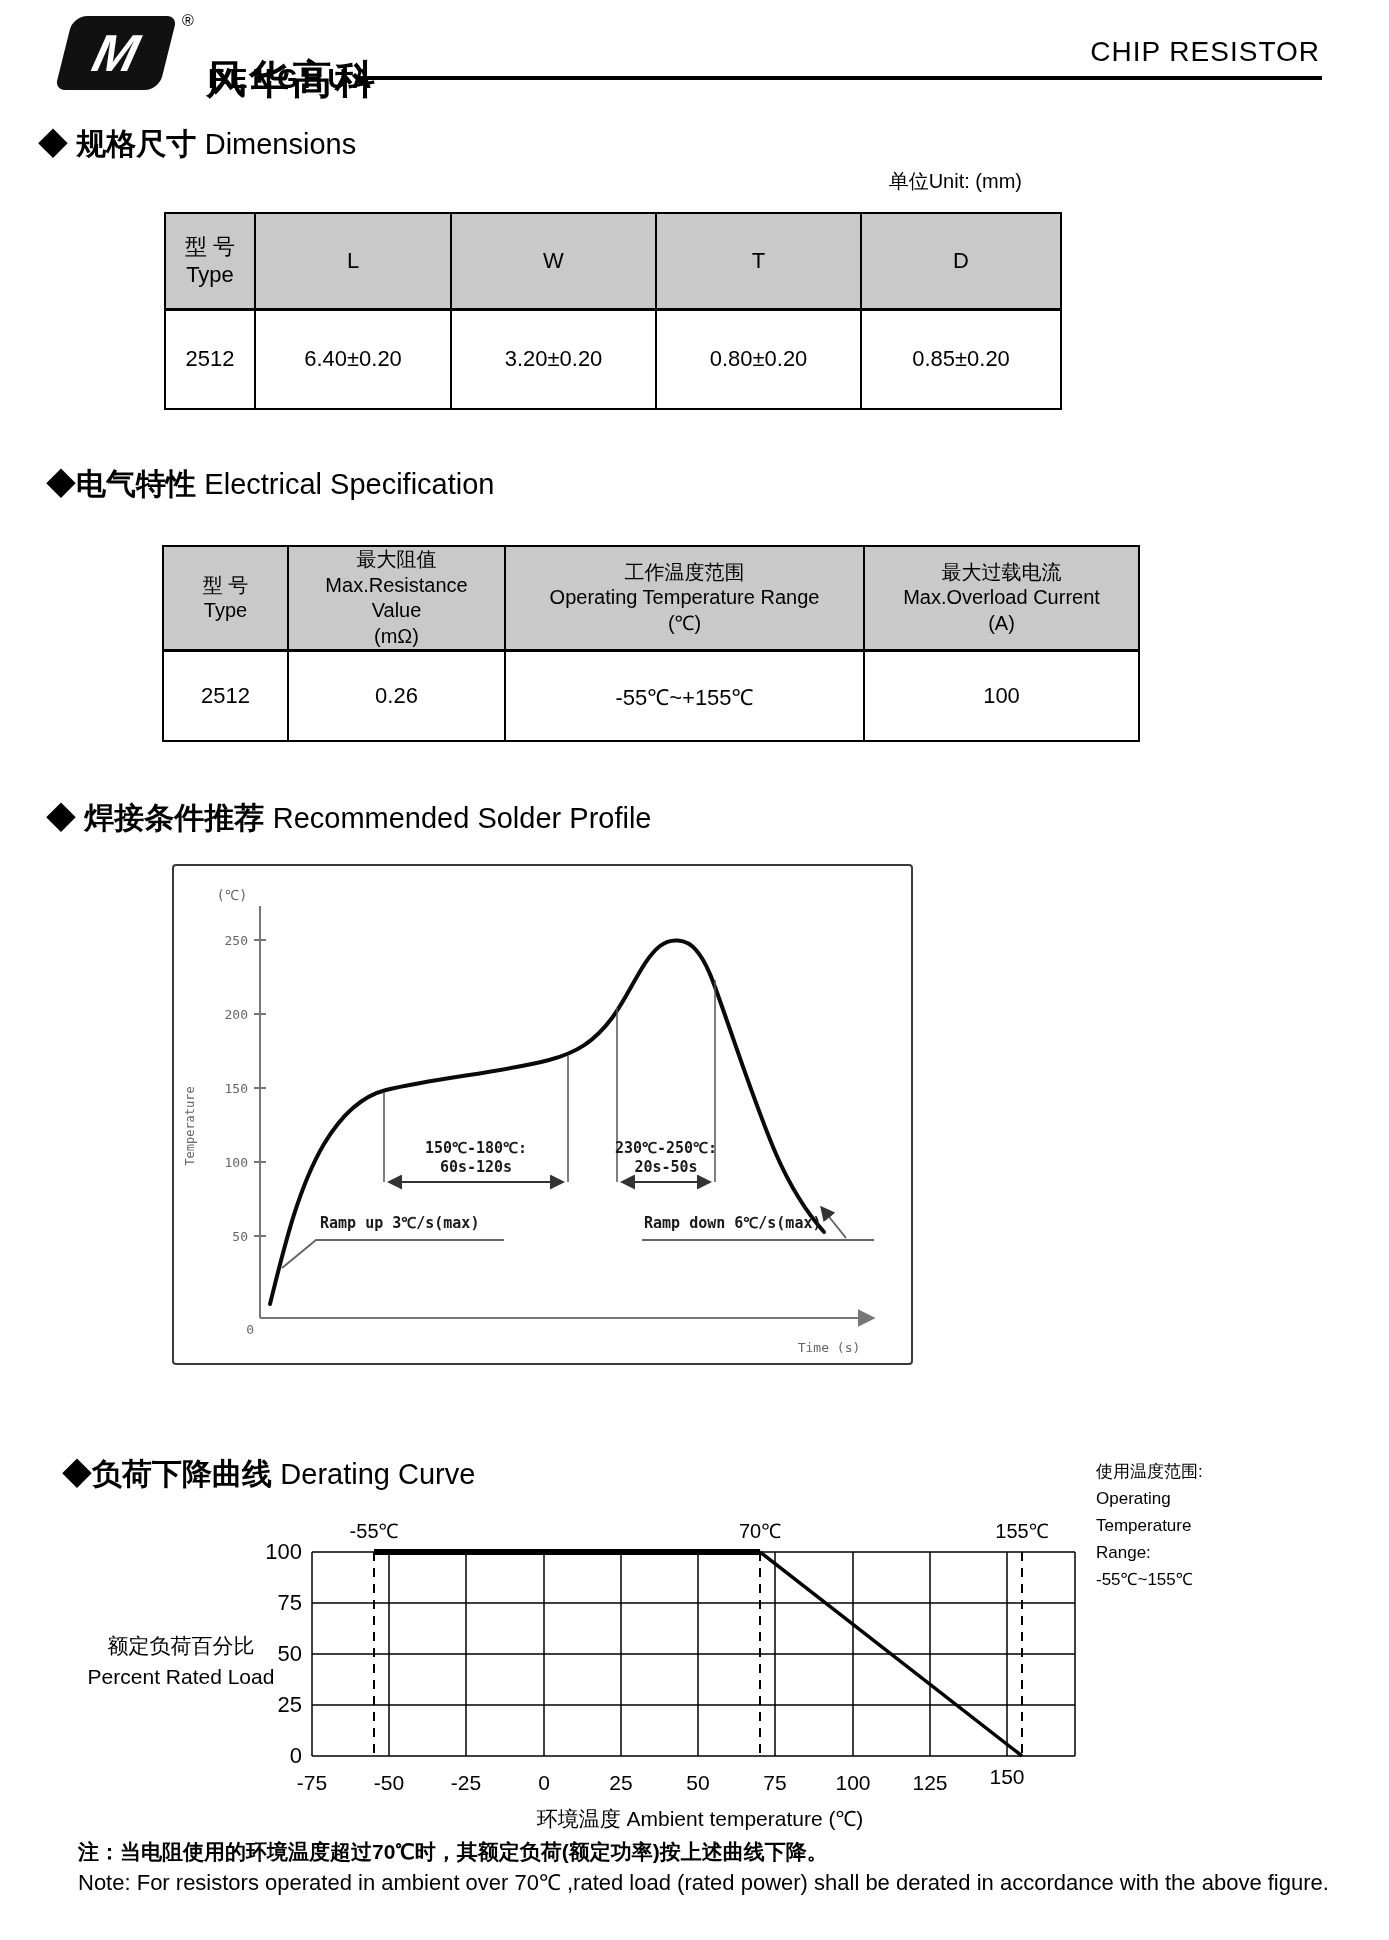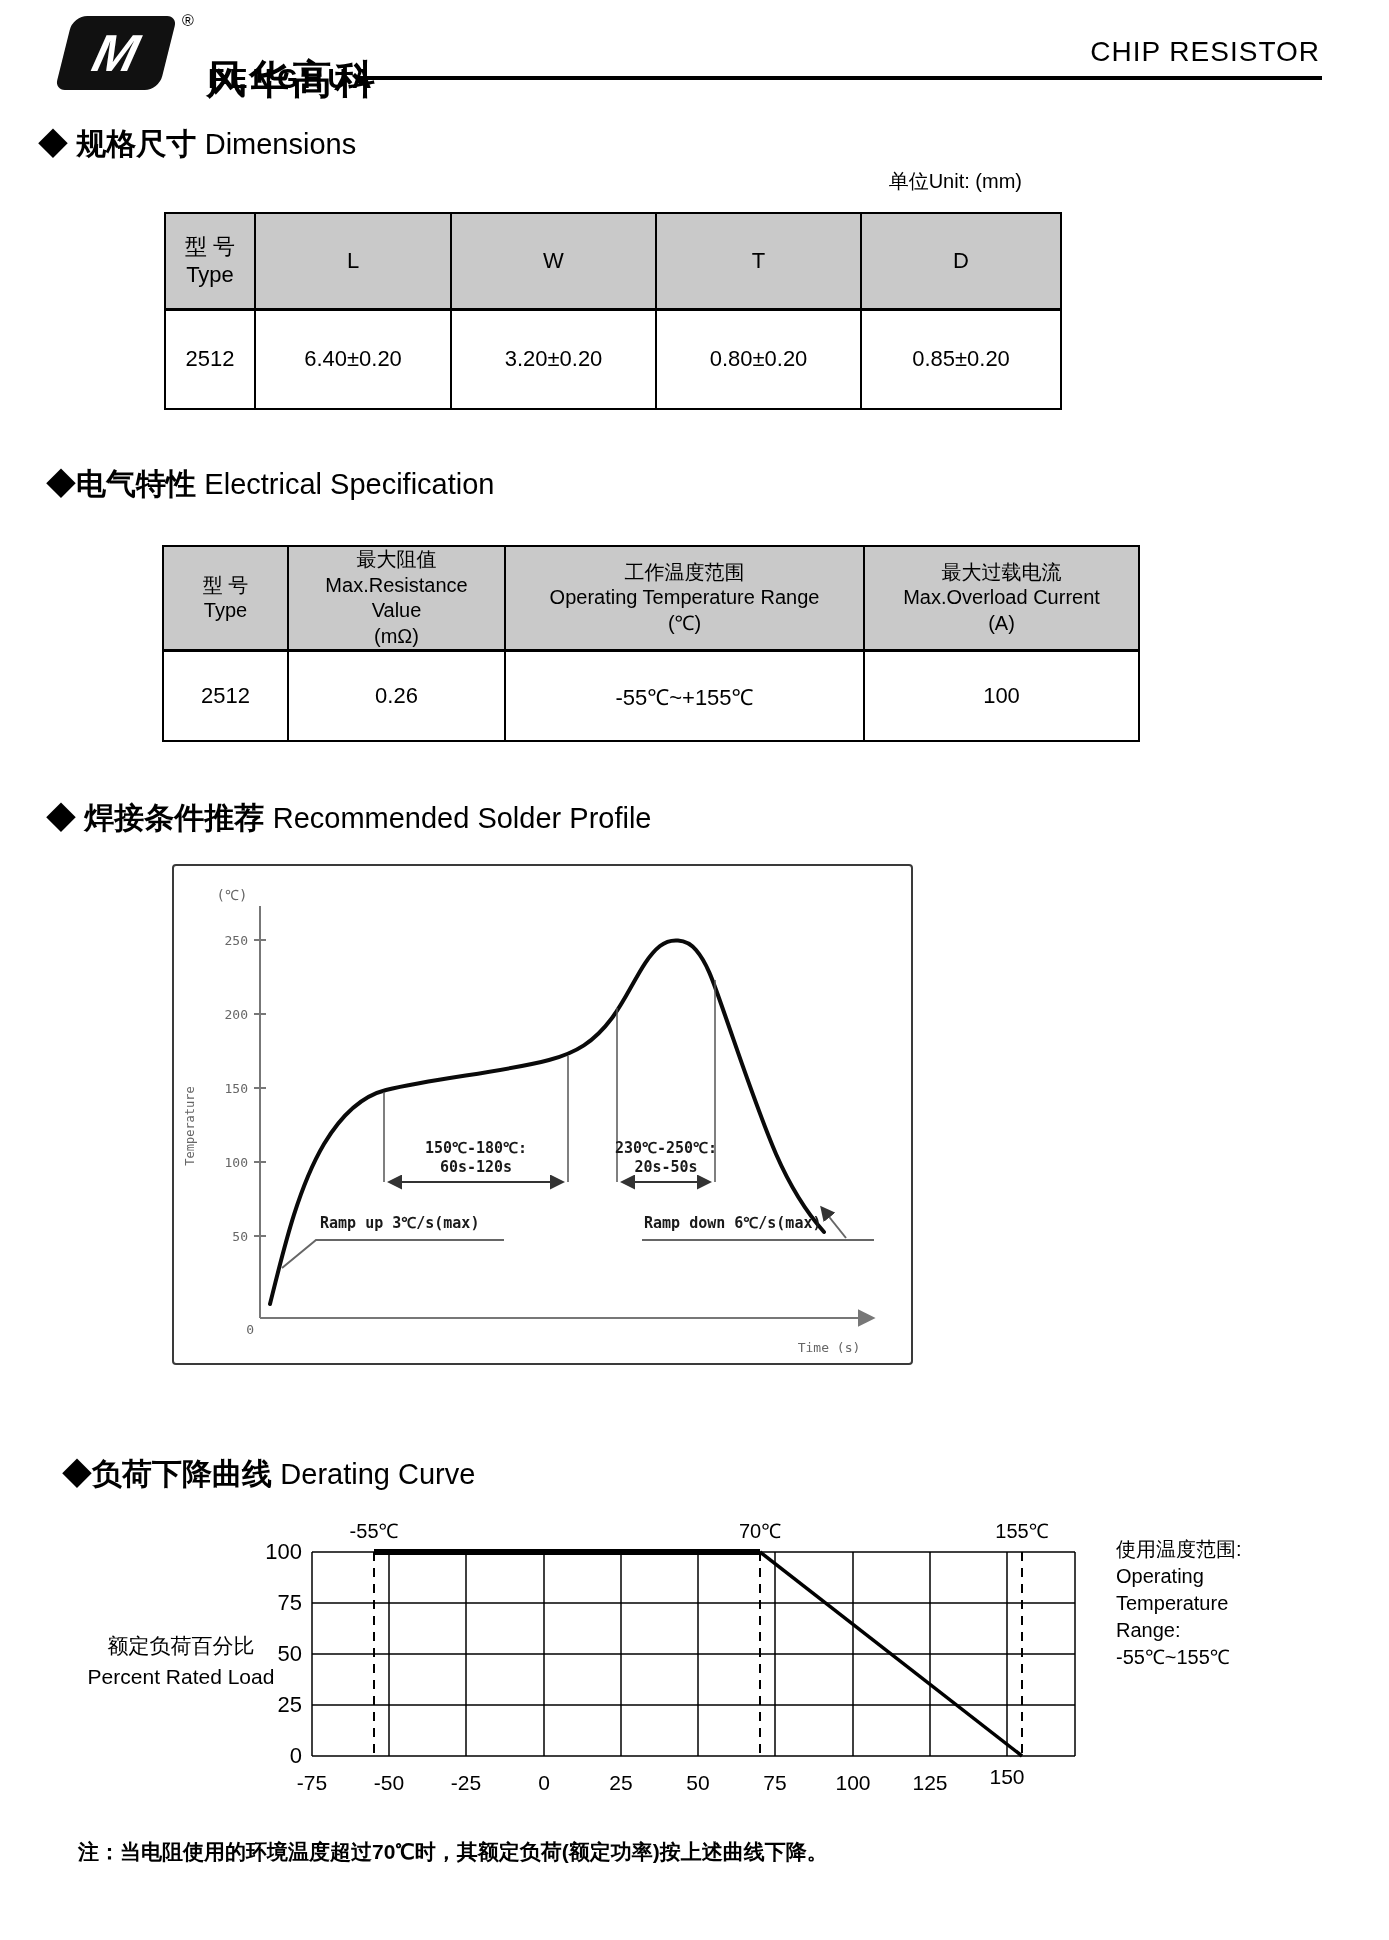--- a/index.html
+++ b/index.html
@@ -29,21 +29,21 @@
       font-size:22px;font-weight:normal;padding:0 4px;}
   table.spec thead tr{background:#c9c9c9;}
   table.spec thead th{border-bottom:3px solid #000;}
   .pre{white-space:pre-line;line-height:1.28;}
   .elec thead th{font-size:20px;}
   
   .solder-box{position:absolute;left:172px;top:864px;width:737px;height:497px;
               border:2px solid #3a3a3a;border-radius:4px;background:#fff;}
   
   .derate-ylab{position:absolute;left:42px;top:1630px;width:278px;text-align:center;font-size:21px;line-height:31px;}
-  .derate-side{position:absolute;left:1096px;top:1536px;font-size:20px;line-height:27px;margin-left:20px;}
+  .derate-side{position:absolute;left:1096px;top:1458px;font-size:17px;line-height:27px;}
   .derate-xlab{position:absolute;left:420px;top:1804px;width:560px;text-align:center;font-size:21px;}
   .note-cn{position:absolute;left:78px;top:1838px;font-size:21px;font-weight:600;}
   .note-en{position:absolute;left:78px;top:1868px;width:1302px;font-size:22px;line-height:30px;}
   svg text{font-family:"Liberation Sans",sans-serif;}
   svg .gtxt{fill:#666;font-family:"DejaVu Sans Mono",monospace;}
   svg .btxt{fill:#1a1a1a;font-weight:bold;font-family:"DejaVu Sans Mono",monospace;}
 </style>
 </head>
 <body>
 
@@ -264,16 +264,18 @@
   </div>
 
   <div class="derate-side">
     <div>使用温度范围:</div>
     <div>Operating</div>
     <div>Temperature</div>
     <div>Range:</div>
     <div>-55℃~155℃</div>
   </div>
 
+  <div class="derate-xlab">环境温度 Ambient temperature (℃)</div>
 
   <div class="note-cn">注：当电阻使用的环境温度超过70℃时，其额定负荷(额定功率)按上述曲线下降。</div>
+  <div class="note-en">Note: For resistors operated in ambient over 70℃ ,rated  load (rated power) shall be derated in accordance with the above figure.</div>
 
 </div>
 
 </body></html>

